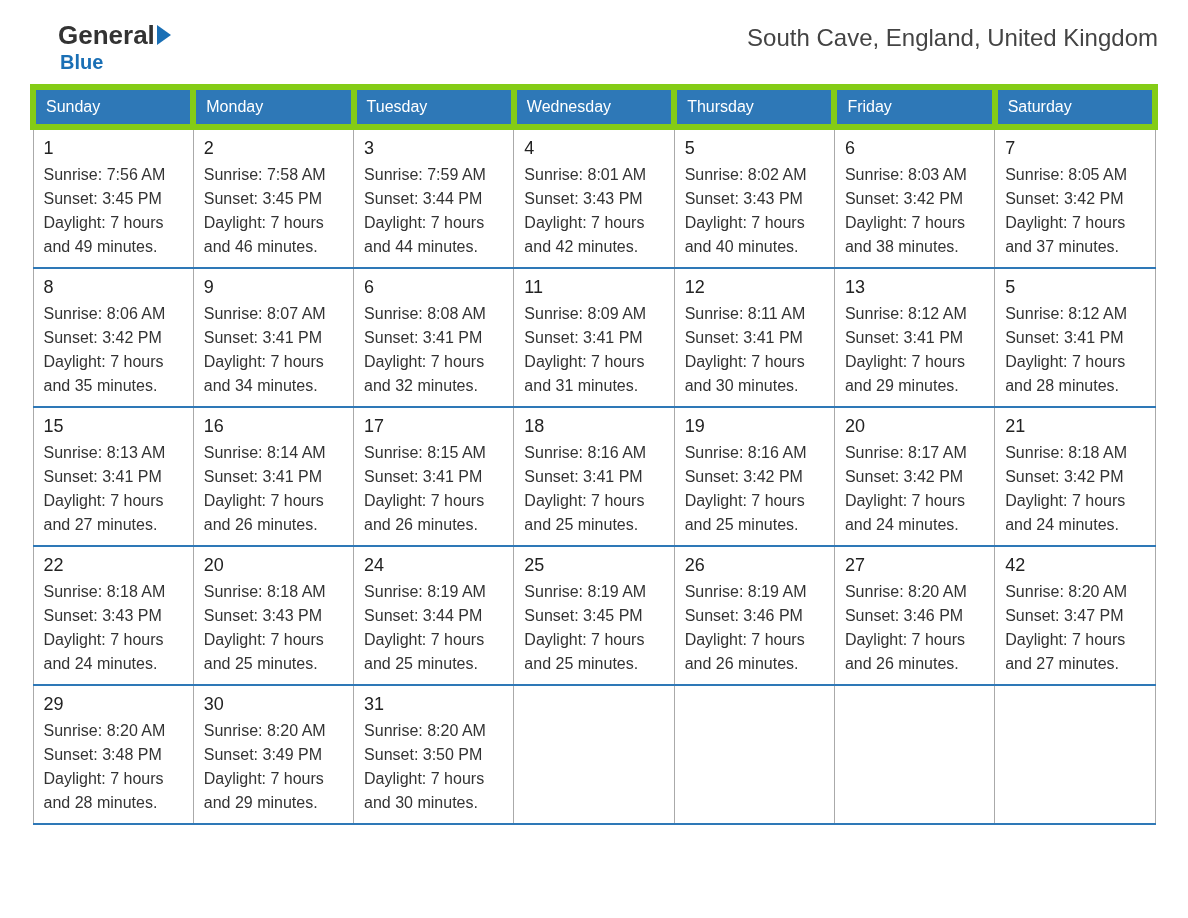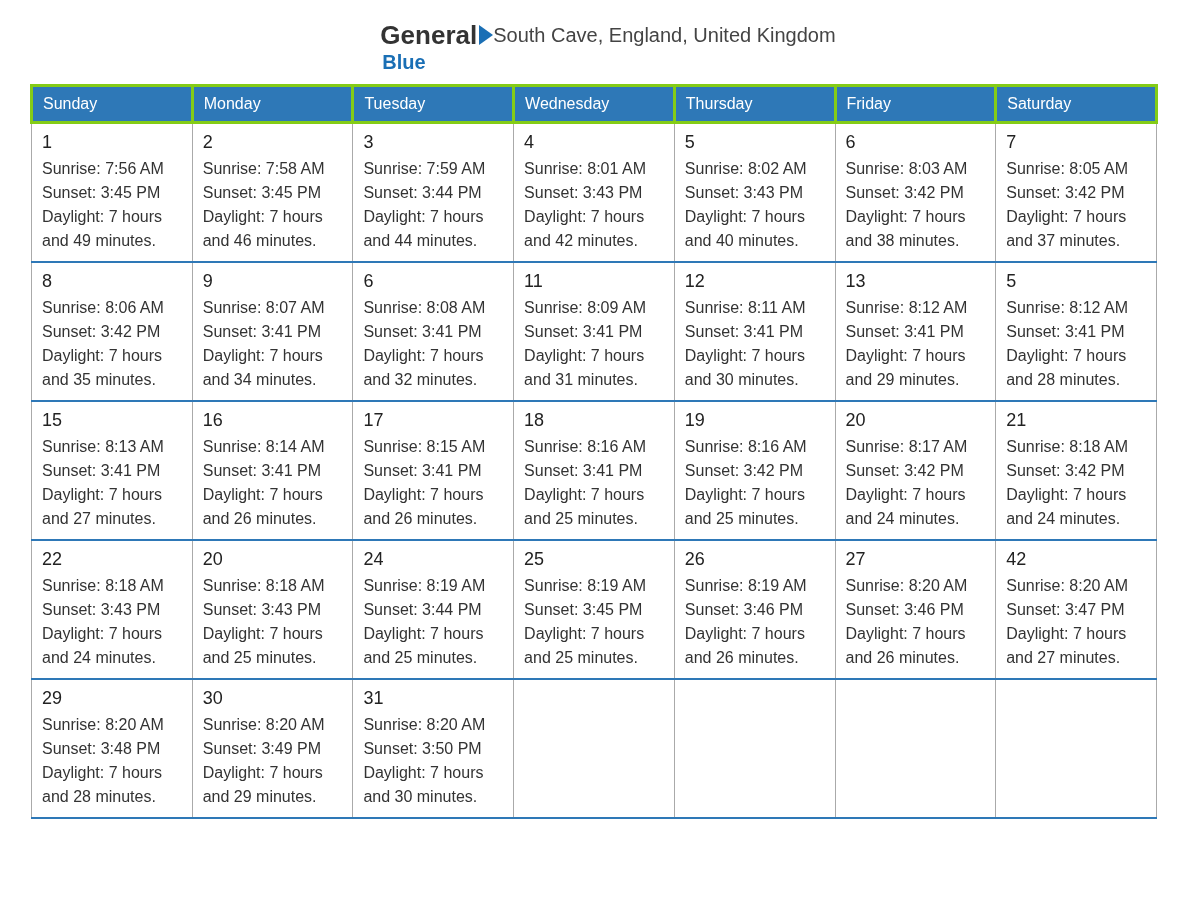--- a/index.html
+++ b/index.html
@@ -5,21 +5,21 @@
     * { box-sizing: border-box; margin: 0; padding: 0; }
     body {
       font-family: Arial, sans-serif;
       background: #fff;
       width: 1188px;
       min-height: 918px;
       padding: 20px 30px;
     }
     .header {
       display: flex;
-      justify-content: center;
+      justify-content: space-between;
       align-items: flex-start;
       margin-bottom: 10px;
       margin-left: 28px;
     }
     .logo-text-general {
       font-size: 26px;
       font-weight: bold;
       color: #333;
     }
     .logo-text-blue {
@@ -52,37 +52,37 @@
     .title-section {
       text-align: right;
     }
     .month-title {
       font-size: 52px;
       font-weight: normal;
       color: #222;
       line-height: 1.1;
     }
     .location {
-      font-size: 20px;
+      font-size: 24px;
       color: #444;
       margin-top: 4px;
     }
     table {
       width: 100%;
       border-collapse: collapse;
       table-layout: fixed;
     }
     thead tr th {
       background-color: #2e78b7;
       color: #fff;
       font-size: 16px;
       font-weight: normal;
       padding: 8px 10px;
       text-align: left;
-      border: 3px solid #84cc16;
+      border: 6px solid #84cc16;
     }
     tbody tr td {
       vertical-align: top;
       padding: 8px 10px;
       border: 1px solid #aaa;
       font-size: 13px;
       color: #333;
       min-height: 100px;
       height: 110px;
     }

